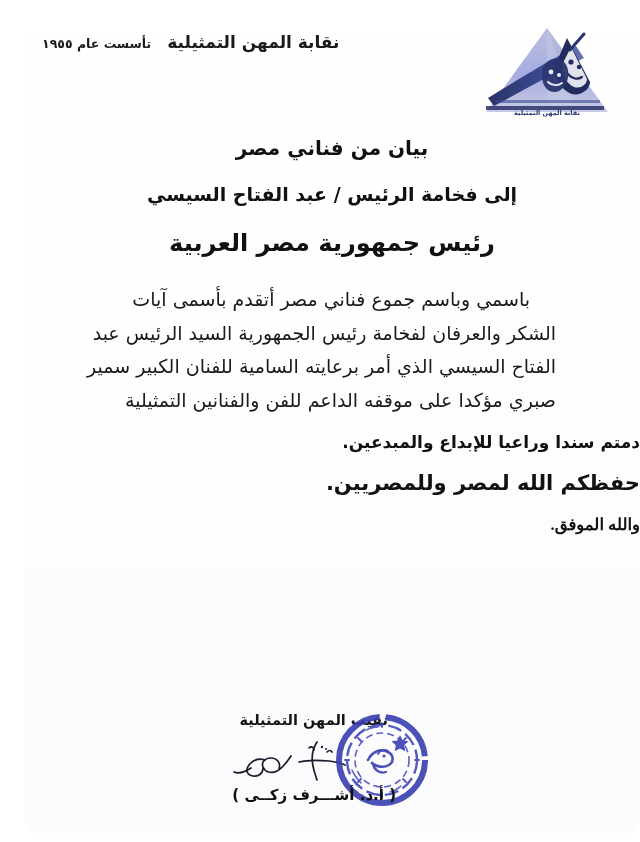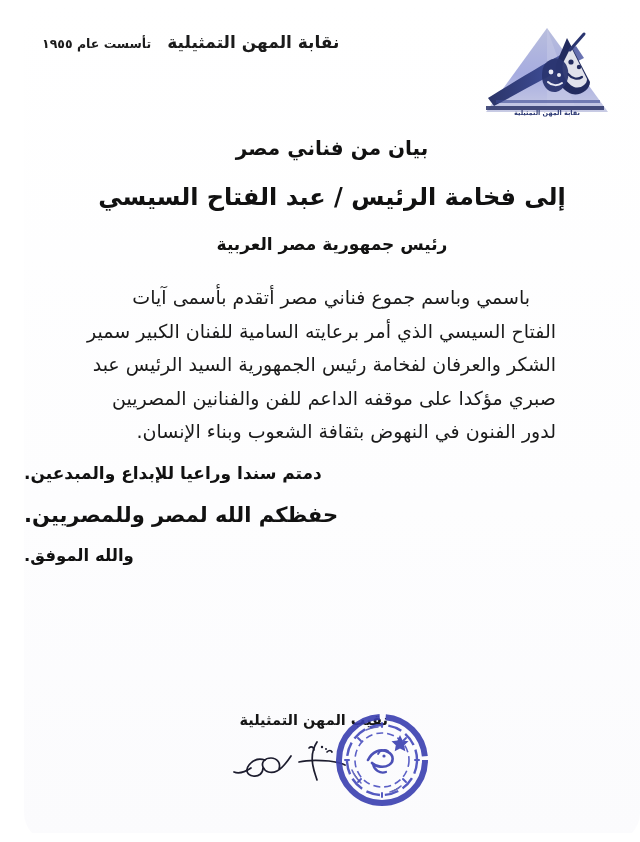--- a/index.html
+++ b/index.html
@@ -79,22 +79,22 @@
     text-align: center;
     margin-top: 18px;
     direction: rtl;
   }
   .title-line {
     font-weight: bold;
     color: #111111;
     line-height: 1.05;
   }
   .title-1 { font-size: 20px; margin-bottom: 26px; }
-  .title-2 { font-size: 24px; margin-bottom: 26px; }
-  .title-3 { font-size: 17px; margin-bottom: 0; }
+  .title-2 { font-size: 19px; margin-bottom: 26px; }
+  .title-3 { font-size: 24px; margin-bottom: 0; }
 
   
   .body-block {
     margin: 34px auto 0 auto;
     width: 448px;
     direction: rtl;
     text-align: justify;
     text-align-last: justify;
   }
   .body-line {
@@ -110,31 +110,31 @@
   .body-line.last {
     display: block;
     text-align: right;
     text-align-last: right;
   }
   .body-line > span { display: inline-block; }
 
   
   .closing {
     margin-top: 24px;
-    text-align: left;
+    text-align: right;
     direction: rtl;
   }
   .closing-line {
     font-weight: bold;
     color: #111111;
     line-height: 1.05;
   }
   .closing-1 { font-size: 17px; margin-bottom: 21px; }
   .closing-2 { font-size: 21px; margin-bottom: 21px; }
-  .closing-3 { font-size: 16.5px; }
+  .closing-3 { font-size: 16.5px; font-family: Liberation Serif, serif; }
 
   
   .signature-block {
     position: absolute;
     left: 62px;
     top: 712px;
     width: 330px;
     height: 115px;
     direction: rtl;
   }
@@ -249,30 +249,27 @@
     <div class="title-line title-1">بيان من فناني مصر</div>
     <div class="title-line title-2">إلى فخامة الرئيس / عبد الفتاح السيسي</div>
     <div class="title-line title-3">رئيس جمهورية مصر العربية</div>
   </div>
 
   <div class="body-block">
     <div class="body-line first">
       <span>باسمي وباسم جموع فناني مصر أتقدم بأسمى آيات</span>
     </div>
     <div class="body-line">
+      <span>الشكر والعرفان لفخامة رئيس الجمهورية السيد الرئيس عبد</span>
+    </div>
+    <div class="body-line">
       <span>الفتاح السيسي الذي أمر برعايته السامية للفنان الكبير سمير</span>
     </div>
     <div class="body-line">
-      <span>الشكر والعرفان لفخامة رئيس الجمهورية السيد الرئيس عبد</span>
-    </div>
-    <div class="body-line">
-      <span>صبري مؤكدا على موقفه الداعم للفن والفنانين المصريين</span>
-    </div>
-    <div class="body-line last">
-      <span>لدور الفنون في النهوض بثقافة الشعوب وبناء الإنسان.</span>
+      <span>صبري مؤكدا على موقفه الداعم للفن والفنانين التمثيلية</span>
     </div>
   </div>
 
   <div class="closing">
     <div class="closing-line closing-1">دمتم سندا وراعيا للإبداع والمبدعين.</div>
     <div class="closing-line closing-2">حفظكم الله لمصر وللمصريين.</div>
     <div class="closing-line closing-3">والله الموفق.</div>
   </div>
 
   <div class="signature-block">
@@ -317,17 +314,18 @@
             <path d="M87,52 L91,52"></path>
         </g>
         <g stroke="#3a3fb0" stroke-width="1.6" stroke-linecap="round" opacity="0.85">
           <path d="M38,22 C42,20 46,19 50,19"></path>
           <path d="M62,84 C66,83 70,81 73,78"></path>
           <path d="M24,62 C26,67 29,71 33,75"></path>
         </g>
       </g>
     </svg>
 
+    <div class="sig-name">( أ.د. أشـــرف زكــى )</div>
   </div>
 
   <div class="bottom-edge"></div>
   <div class="bottom-shade"></div>
 </div>
 
 </body></html>

